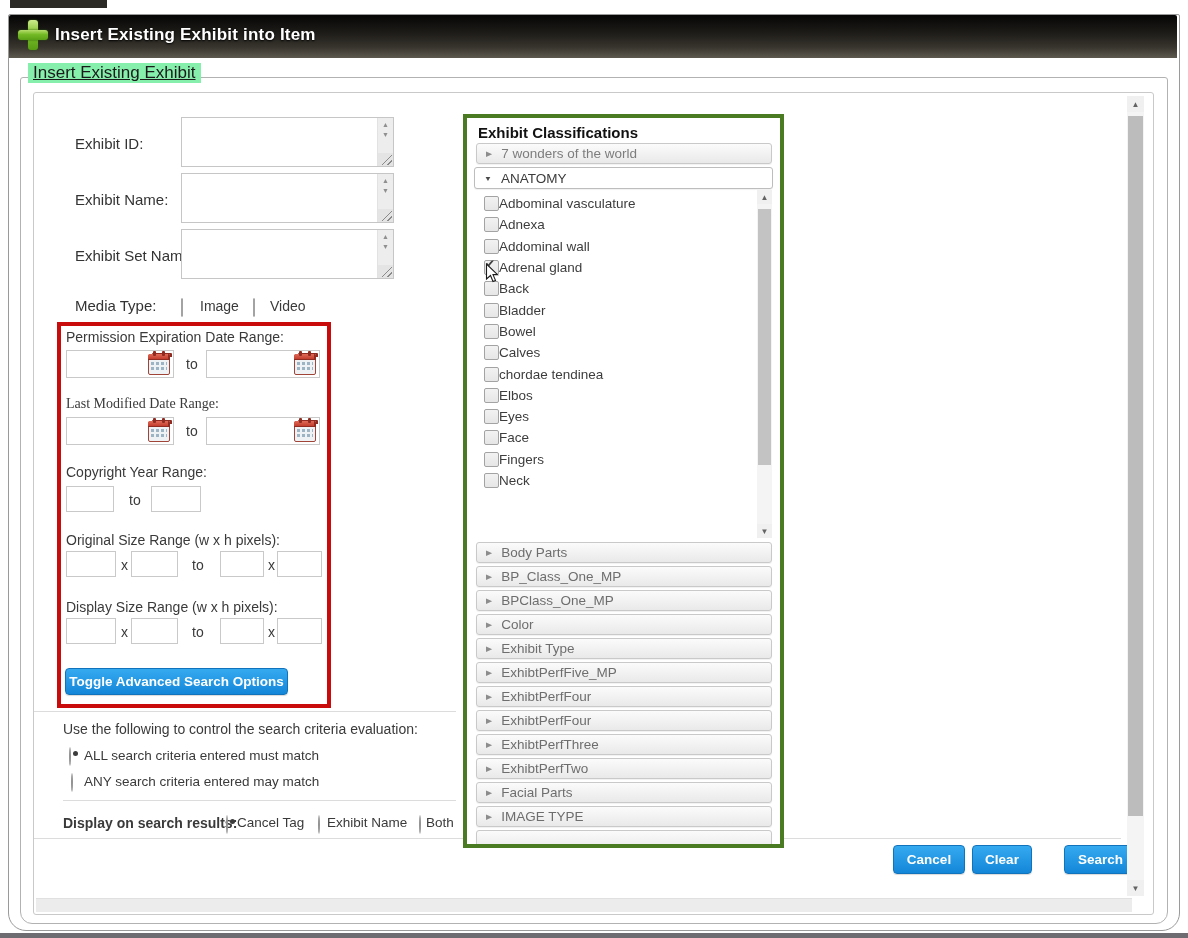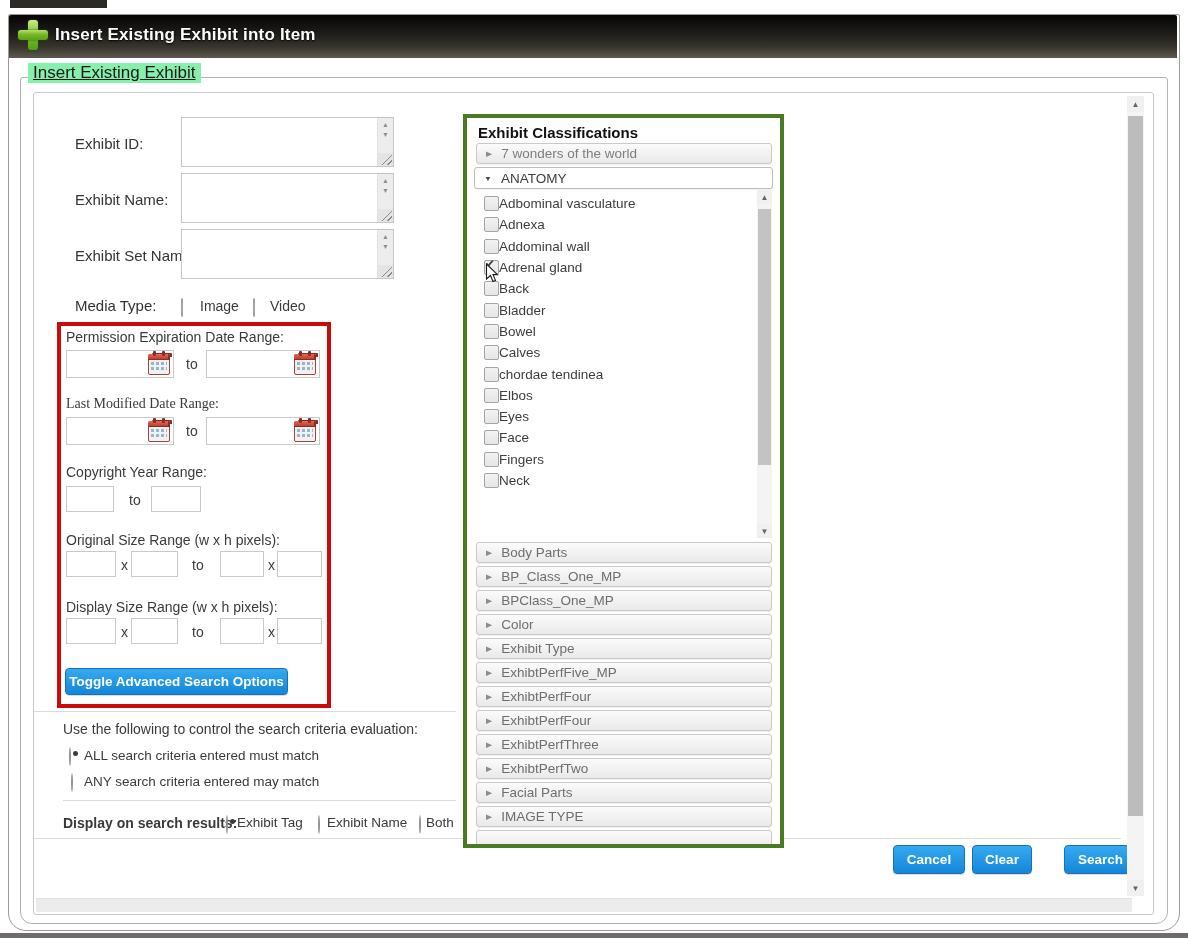--- a/index.html
+++ b/index.html
@@ -189,21 +189,21 @@
 
 <div class="a divider" style="left:34px;top:711px;width:422px;"></div>
 <div class="a slbl" style="left:63px;top:721px;">Use the following to control the search criteria evaluation:</div>
 <span class="a radio on" style="left:65px;top:748px;"><span class="dot"></span></span>
 <div class="a mlbl" style="left:84px;top:748px;">ALL search criteria entered must match</div>
 <span class="a radio" style="left:65px;top:774px;"></span>
 <div class="a mlbl" style="left:84px;top:774px;">ANY search criteria entered may match</div>
 <div class="a divider" style="left:63px;top:800px;width:393px;"></div>
 <div class="a slbl" style="left:63px;top:815px;font-weight:bold;">Display on search results:</div>
 <span class="a radio on" style="left:218px;top:816px;"><span class="dot"></span></span>
-<div class="a mlbl" style="left:237px;top:815px;">Exhibit Tag</div>
+<div class="a mlbl" style="left:237px;top:815px;">Cancel Tag</div>
 <span class="a radio" style="left:308px;top:816px;"></span>
 <div class="a mlbl" style="left:327px;top:815px;">Exhibit Name</div>
 <span class="a radio" style="left:407px;top:816px;"></span>
 <div class="a mlbl" style="left:426px;top:815px;">Both</div>
 <div class="a divider" style="left:34px;top:838px;width:1087px;"></div>
 
 
 <div class="a bbtn" style="left:893px;top:845px;width:70px;height:27px;">Cancel</div>
 <div class="a bbtn" style="left:972px;top:845px;width:58px;height:27px;">Clear</div>
 <div class="a bbtn" style="left:1041px;top:845px;width:71px;height:27px;margin-left:23px;">Search</div>

